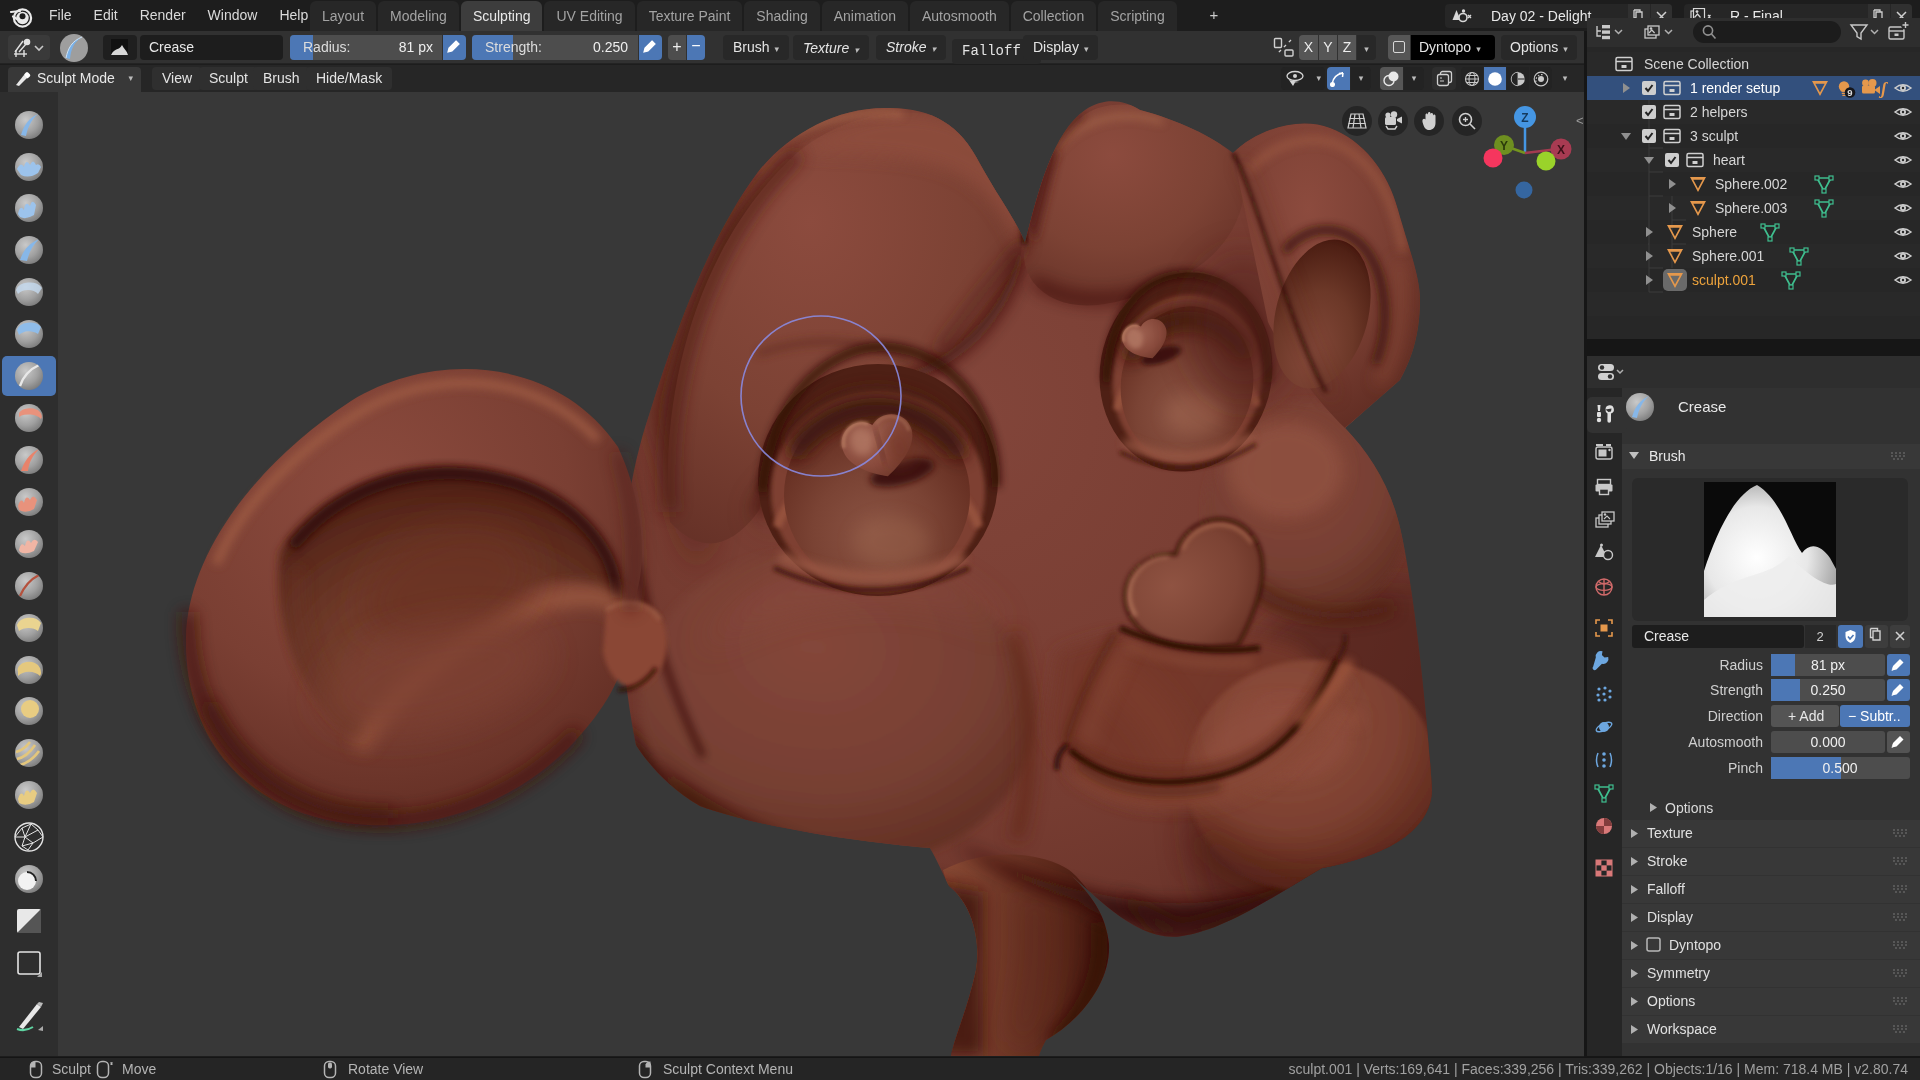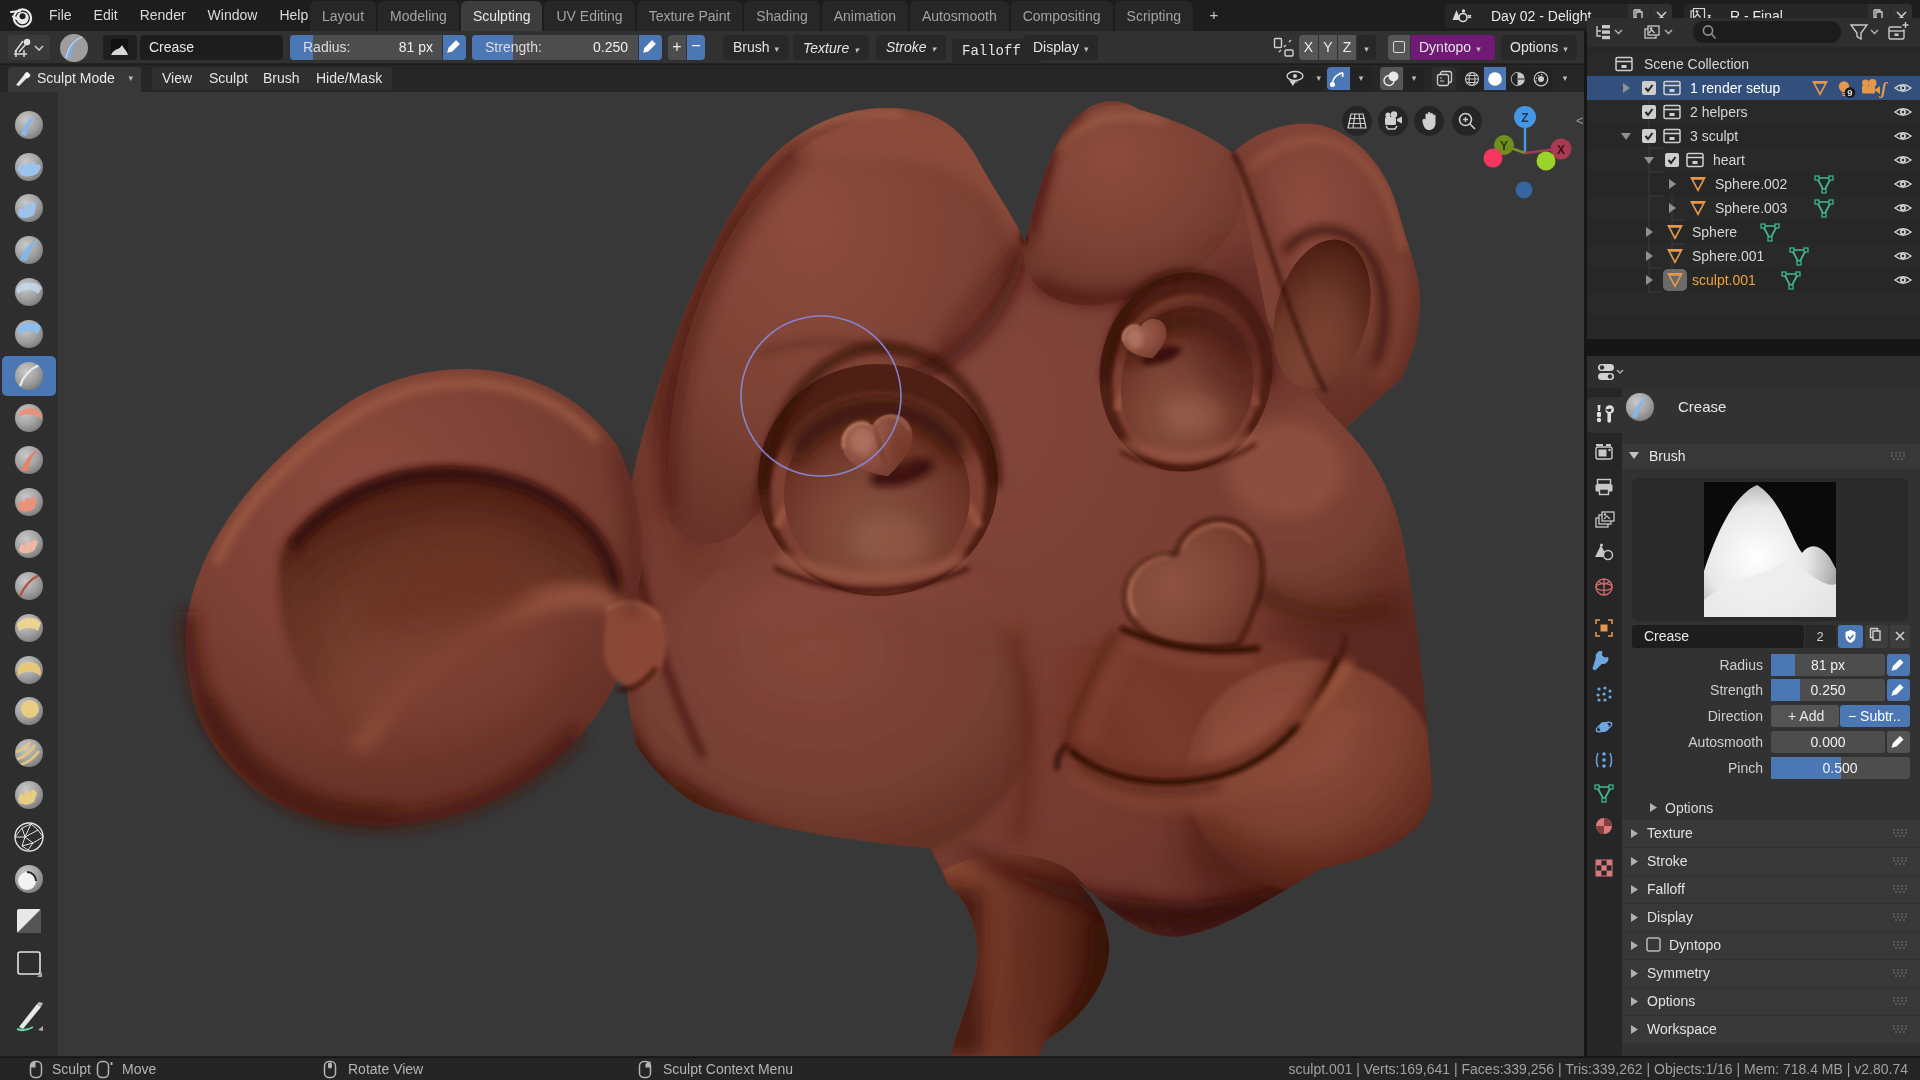--- a/index.html
+++ b/index.html
@@ -30,21 +30,21 @@
       <circle cx="14.5" cy="15" r="8.6"></circle>
       <path d="M3,9 L12,8" stroke-linecap="round"></path>
       <path d="M5,13.5 L9,16" stroke-linecap="round"></path>
     </g>
     <circle cx="14.5" cy="13.2" r="3" fill="#1d1d1d"></circle>
   </svg>
   <div class="abs" style="left:38px;top:0">
     <span class="menuitem">File</span><span class="menuitem">Edit</span><span class="menuitem">Render</span><span class="menuitem">Window</span><span class="menuitem">Help</span>
   </div>
   <div class="abs" style="left:310px;top:1px">
-    <span class="tab">Layout</span><span class="tab">Modeling</span><span class="tab active">Sculpting</span><span class="tab">UV Editing</span><span class="tab">Texture Paint</span><span class="tab">Shading</span><span class="tab">Animation</span><span class="tab">Autosmooth</span><span class="tab">Compositing</span><span class="tab">Scripting</span>
+    <span class="tab">Layout</span><span class="tab">Modeling</span><span class="tab active">Sculpting</span><span class="tab">UV Editing</span><span class="tab">Texture Paint</span><span class="tab">Shading</span><span class="tab">Animation</span><span class="tab">Autosmooth</span><span class="tab">Collection</span><span class="tab">Scripting</span>
   </div>
   <div class="abs" style="left:1202px;top:4px;width:24px;height:23px;text-align:center;line-height:22px;color:#ccc;font-size:15px;">+</div>
 
   <div class="abs" style="left:1445px;top:4px;width:227px;height:24px;background:#262626;border-radius:4px;">
     <svg class="abs" style="left:6px;top:4px" width="22" height="16" viewBox="0 0 22 16">
       <path d="M5.5,2 L9.5,12 L1.5,12 Z" fill="#d8d8d8"></path>
       <circle cx="12" cy="9.5" r="4" fill="#262626" stroke="#d8d8d8" stroke-width="1.6"></circle>
       <circle cx="12.5" cy="3" r="1.7" fill="#d8d8d8"></circle>
       <path d="M17,6 l3,3 m0,-3 l-3,3" stroke="#d8d8d8" stroke-width="1.4" transform="translate(0,1)"></path>
     </svg>
@@ -152,21 +152,21 @@
     </g>
   </svg>
   <div class="abs" style="left:1299px;top:4px;width:19px;height:25px;background:#565656;border-radius:4px 0 0 4px;text-align:center;line-height:25px;color:#eee;">X</div>
   <div class="abs" style="left:1319px;top:4px;width:18px;height:25px;background:#565656;text-align:center;line-height:25px;color:#eee;">Y</div>
   <div class="abs" style="left:1338px;top:4px;width:18px;height:25px;background:#565656;text-align:center;line-height:25px;color:#eee;">Z</div>
   <div class="abs" style="left:1357px;top:4px;width:19px;height:25px;background:#282828;border-radius:0 4px 4px 0;text-align:center;line-height:24px;"><span class="chev" style="margin:0">▾</span></div>
 
   <div class="abs" style="left:1388px;top:4px;width:22px;height:25px;background:#565656;border-radius:4px 0 0 4px;">
     <div class="abs" style="left:5px;top:6px;width:12px;height:12px;border:1.5px solid #d8d8d8;border-radius:2px;"></div>
   </div>
-  <div class="abs" style="left:1411px;top:4px;width:84px;height:25px;background:#701a75;border-radius:0 4px 4px 0;"><span style="margin-left:8px;line-height:25px;color:#e4e4e4;">Dyntopo</span><span class="chev">▾</span></div>
+  <div class="abs" style="left:1411px;top:4px;width:84px;height:25px;background:#000000;border-radius:0 4px 4px 0;"><span style="margin-left:8px;line-height:25px;color:#e4e4e4;">Dyntopo</span><span class="chev">▾</span></div>
   <div class="btn abs" style="left:1501px;top:4px;height:25px;padding:0 9px;line-height:25px;text-align:right;">Options<span class="chev">▾</span></div>
 </div>
 <div class="abs" id="moderow">
   <div class="abs" style="left:8px;top:2px;width:133px;height:39px;background:#383838;border-radius:4px;">
     <svg class="abs" style="left:6px;top:3px" width="18" height="17" viewBox="0 0 18 17">
       <path d="M2,15 L10,5 l3,3 L5,16 Z" fill="#e8e8e8"></path>
       <rect x="10.5" y="2.5" width="5.5" height="5" rx="1.5" transform="rotate(45 13 5)" fill="#fff"></rect>
     </svg>
     <span class="abs" style="left:29px;line-height:23px;color:#e8e8e8;">Sculpt Mode</span>
     <span class="abs chev" style="right:8px;line-height:23px;">▾</span>

